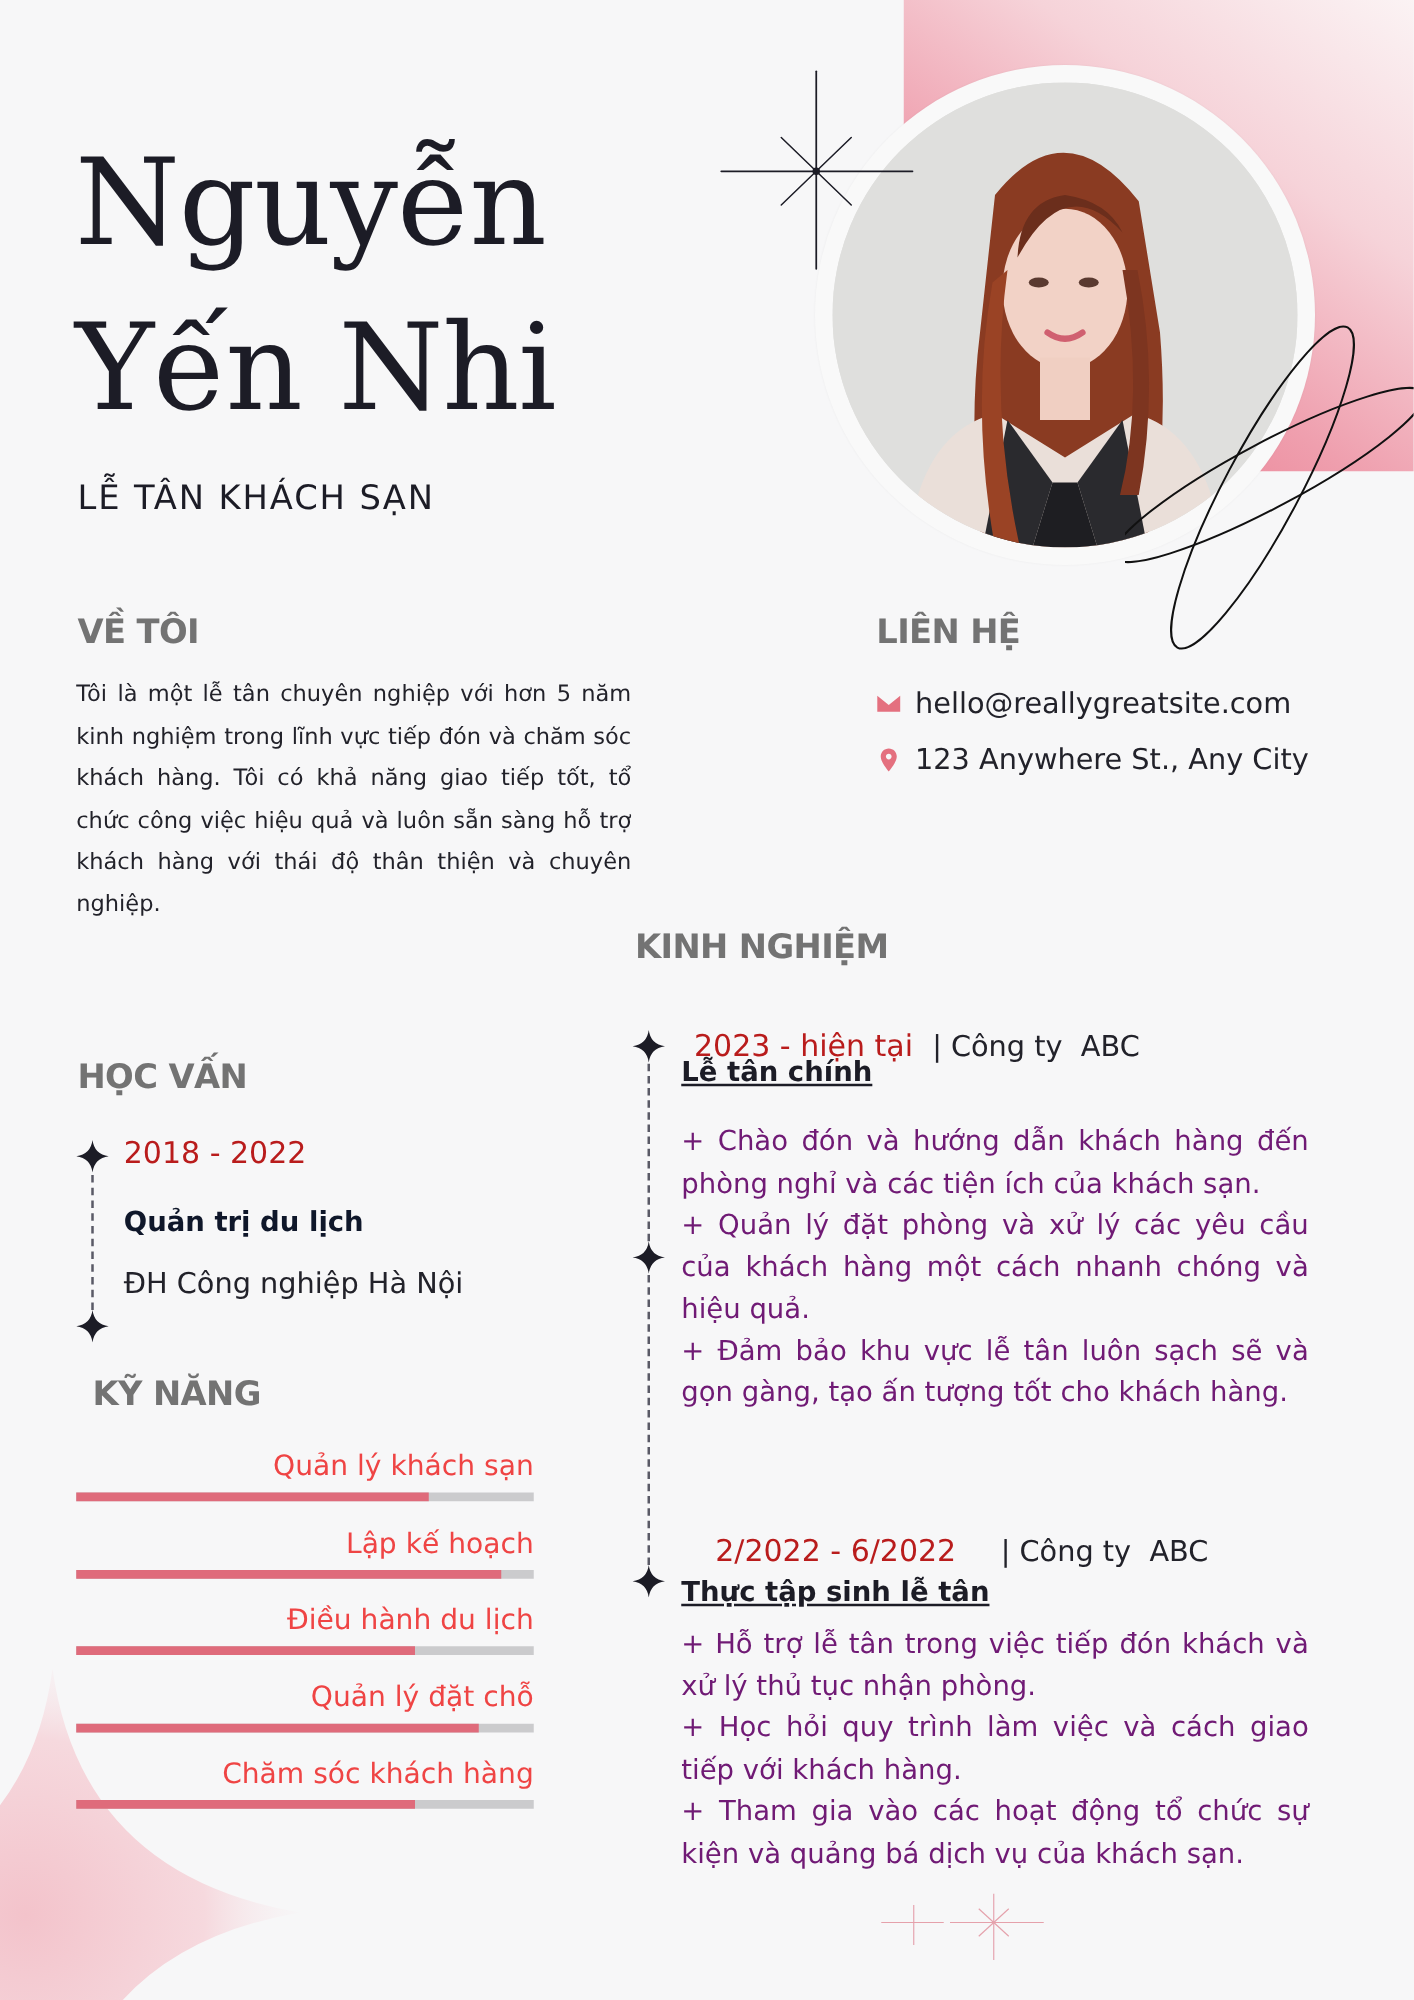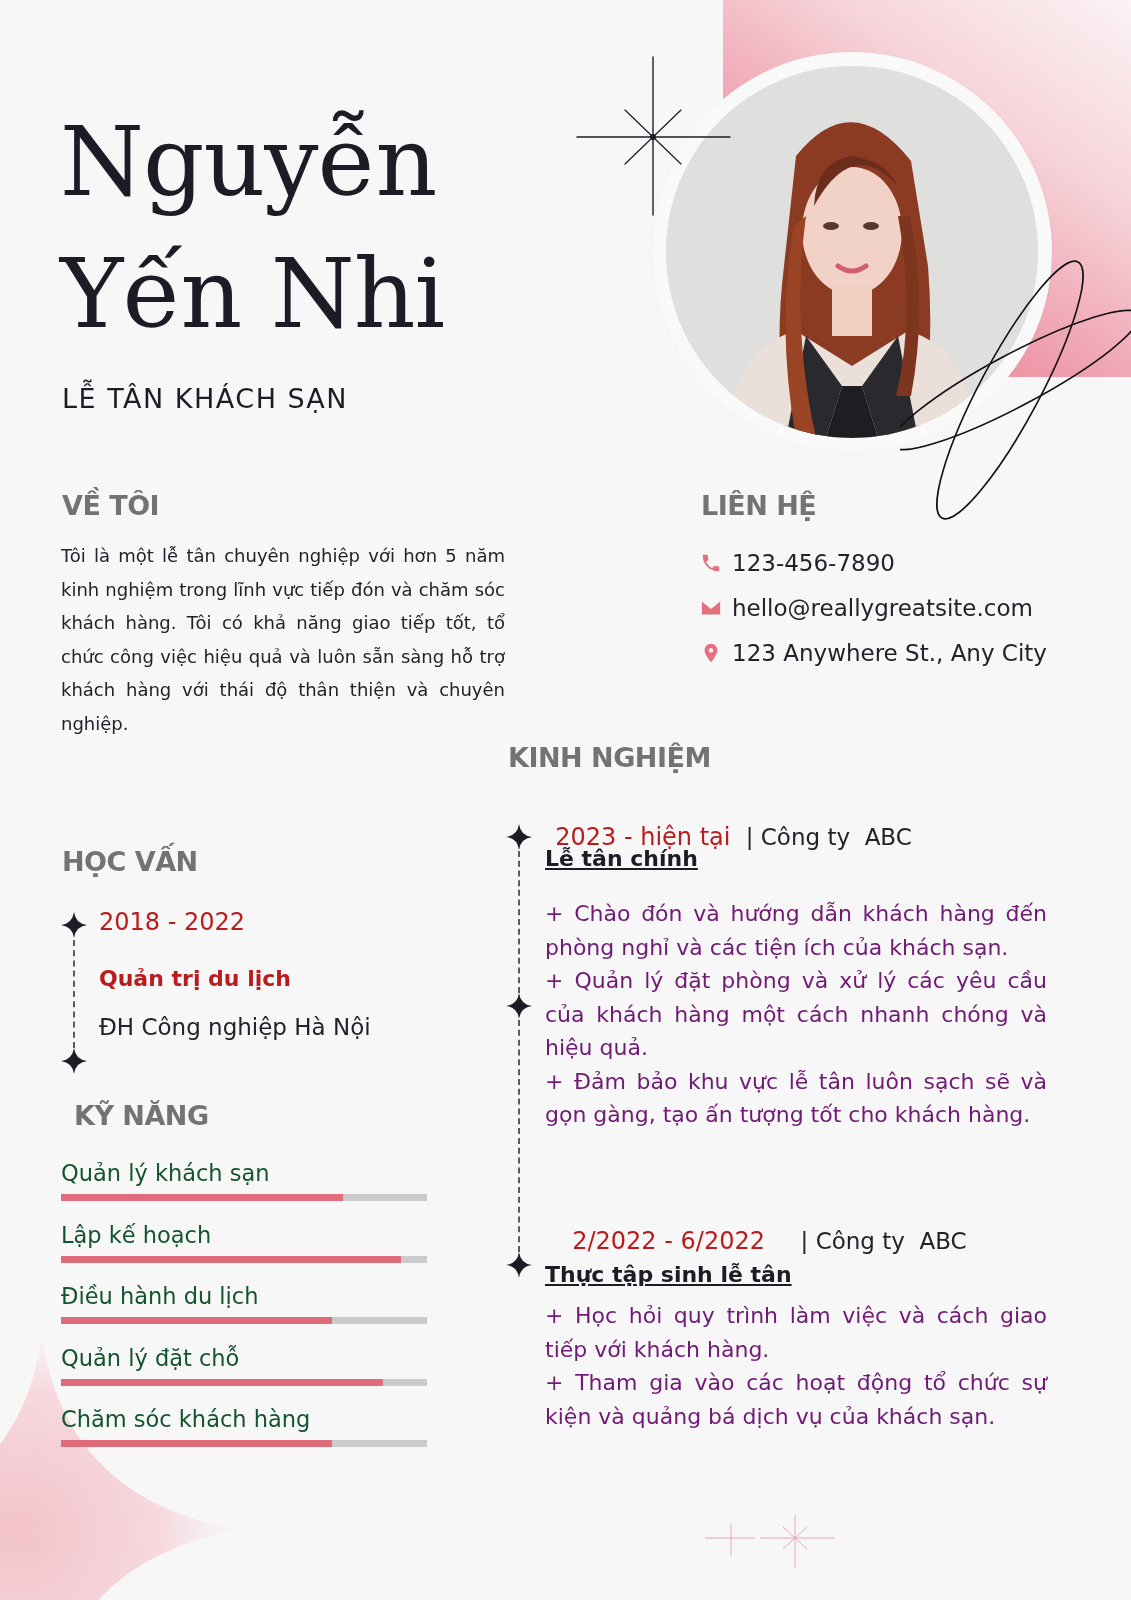--- a/index.html
+++ b/index.html
@@ -64,28 +64,28 @@
     .contact-item .ico { width: 22px; height: 22px; margin-right: 10px; display: inline-flex; align-items: center; justify-content: center; }
     .contact-item .ico svg { width: 22px; height: 22px; fill: #e4707f; }
 
     
     .edu-head { left: 62px; top: 846px; }
     .timeline-dash { border-left: 2px dashed #5a5a66; width: 0; }
     .star-bullet { width: 26px; height: 26px; }
     .star-bullet svg { width: 26px; height: 26px; fill: #1c1c26; }
     .date-pink { color: #b91c1c; font-size: 24px; }
     .edu-date { left: 99px; top: 908px; }
-    .edu-degree { left: 99px; top: 966px; font-weight: bold; font-size: 22px; color: #b91c1c; }
+    .edu-degree { left: 99px; top: 966px; font-weight: bold; font-size: 22px; color: #0f172a; }
     .edu-school { left: 99px; top: 1014px; font-size: 23px; color: #22222a; }
 
     
     .skills-head { left: 74px; top: 1100px; }
     .skills { left: 61px; top: 1158px; width: 366px; }
     .skill { height: 61.5px; position: relative; }
-    .skill-label { font-size: 22.5px; color: #14532d; line-height: 30px; display: block; }
+    .skill-label { font-size: 22.5px; color: #ef4444; line-height: 30px; display: block; text-align: right; }
     .skill-bar { position: absolute; left: 0; top: 36px; width: 366px; height: 7px; background: #cbcbcd; }
     .skill-fill { height: 100%; background: #df6b7b; }
 
     
     .exp-head { left: 508px; top: 742px; }
     .exp-text { font-size: 22px; line-height: 33.5px; color: #701a75; text-align: justify; }
     .exp-title { font-weight: bold; font-size: 22px; color: #1c1c26; text-decoration: underline; }
     .company { font-size: 23px; color: #22222a; }
   </style>
 </head>
@@ -164,28 +164,20 @@
 <div class="abs job-title">LỄ TÂN KHÁCH SẠN</div>
 
 <div class="abs heading about-head">VỀ TÔI</div>
 <div class="abs about-text">Tôi là một lễ tân chuyên nghiệp với hơn 5 năm kinh nghiệm trong lĩnh vực tiếp đón và chăm sóc khách hàng. Tôi có khả năng giao tiếp tốt, tổ chức công việc hiệu quả và luôn sẵn sàng hỗ trợ khách hàng với thái độ thân thiện và chuyên nghiệp.</div>
 
 <div class="abs heading contact-head">LIÊN HỆ</div>
 <div class="abs contact-list">
   <div class="contact-item">
     <span class="ico">
       <svg viewBox="0 0 24 24">
-          <path d="M6.6 10.8c1.4 2.8 3.8 5.1 6.6 6.6l2.2-2.2c.3-.3.7-.4 1-.2 1.1.4 2.3.6 3.6.6.6 0 1 .4 1 1V20c0 .6-.4 1-1 1C10.6 21 3 13.4 3 4c0-.6.4-1 1-1h3.5c.6 0 1 .4 1 1 0 1.3.2 2.5.6 3.6.1.3 0 .7-.2 1L6.6 10.8z"></path>
-        </svg>
-    </span>
-    <span>123-456-7890</span>
-  </div>
-  <div class="contact-item">
-    <span class="ico">
-      <svg viewBox="0 0 24 24">
           <path d="M2 5h20v14H2z M2 5l10 8 10-8"></path>
           <path d="M2 6.5l10 7.5 10-7.5V5H2z" fill="#f7f7f8" opacity="0"></path>
         </svg>
     </span>
     <span>hello@reallygreatsite.com</span>
   </div>
   <div class="contact-item">
     <span class="ico">
       <svg viewBox="0 0 24 24">
           <path d="M12 2C8.1 2 5 5.1 5 9c0 5.2 7 13 7 13s7-7.8 7-13c0-3.9-3.1-7-7-7zm0 9.5c-1.4 0-2.5-1.1-2.5-2.5S10.6 6.5 12 6.5s2.5 1.1 2.5 2.5-1.1 2.5-2.5 2.5z"></path>
@@ -273,15 +265,16 @@
   <div>+ Chào đón và hướng dẫn khách hàng đến phòng nghỉ và các tiện ích của khách sạn.</div>
   <div>+ Quản lý đặt phòng và xử lý các yêu cầu của khách hàng một cách nhanh chóng và hiệu quả.</div>
   <div>+ Đảm bảo khu vực lễ tân luôn sạch sẽ và gọn gàng, tạo ấn tượng tốt cho khách hàng.</div>
 </div>
 
 <div class="abs" style="left:562px; top:1208px; white-space:pre;">
   <span class="date-pink">2/2022 - 6/2022</span><span>       </span><span class="company">| Công ty  ABC</span>
 </div>
 <div class="abs exp-title" style="left:545px; top:1262px;">Thực tập sinh lễ tân</div>
 <div class="abs exp-text" style="left:545px; top:1299px; width:502px;">
+  <div>+ Hỗ trợ lễ tân trong việc tiếp đón khách và xử lý thủ tục nhận phòng.</div>
   <div>+ Học hỏi quy trình làm việc và cách giao tiếp với khách hàng.</div>
   <div>+ Tham gia vào các hoạt động tổ chức sự kiện và quảng bá dịch vụ của khách sạn.</div>
 </div>
 
 </body></html>

